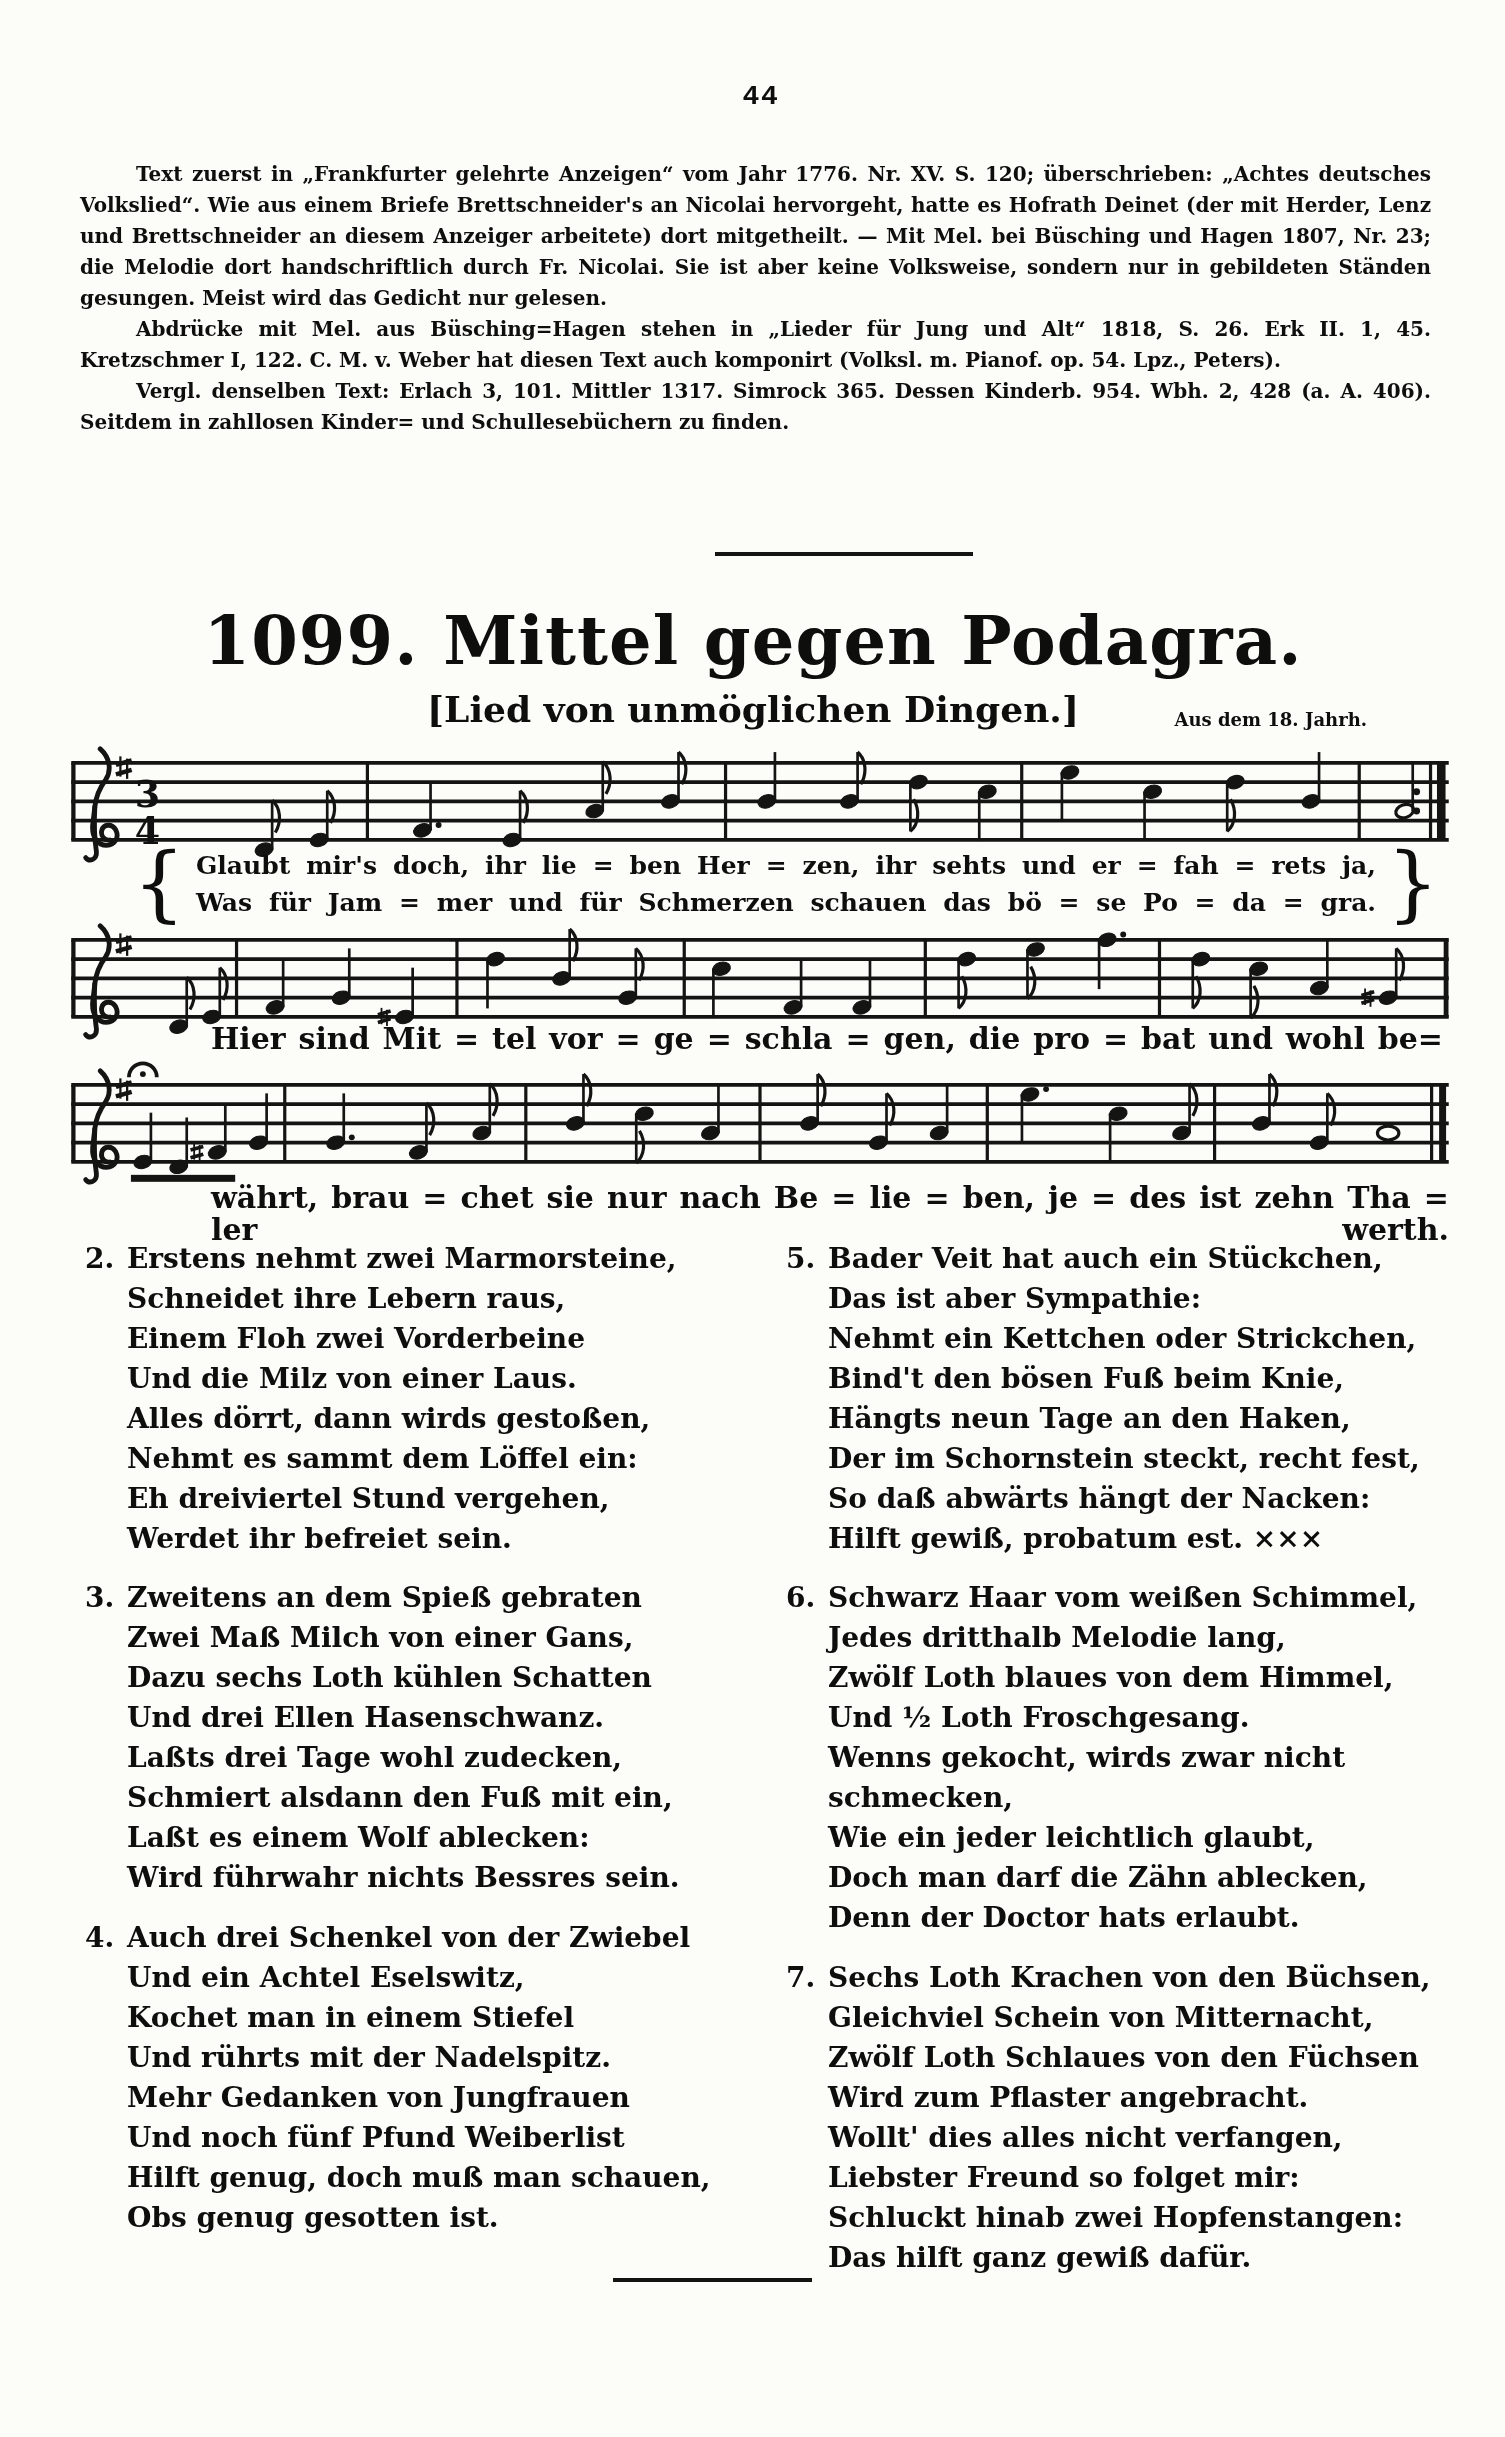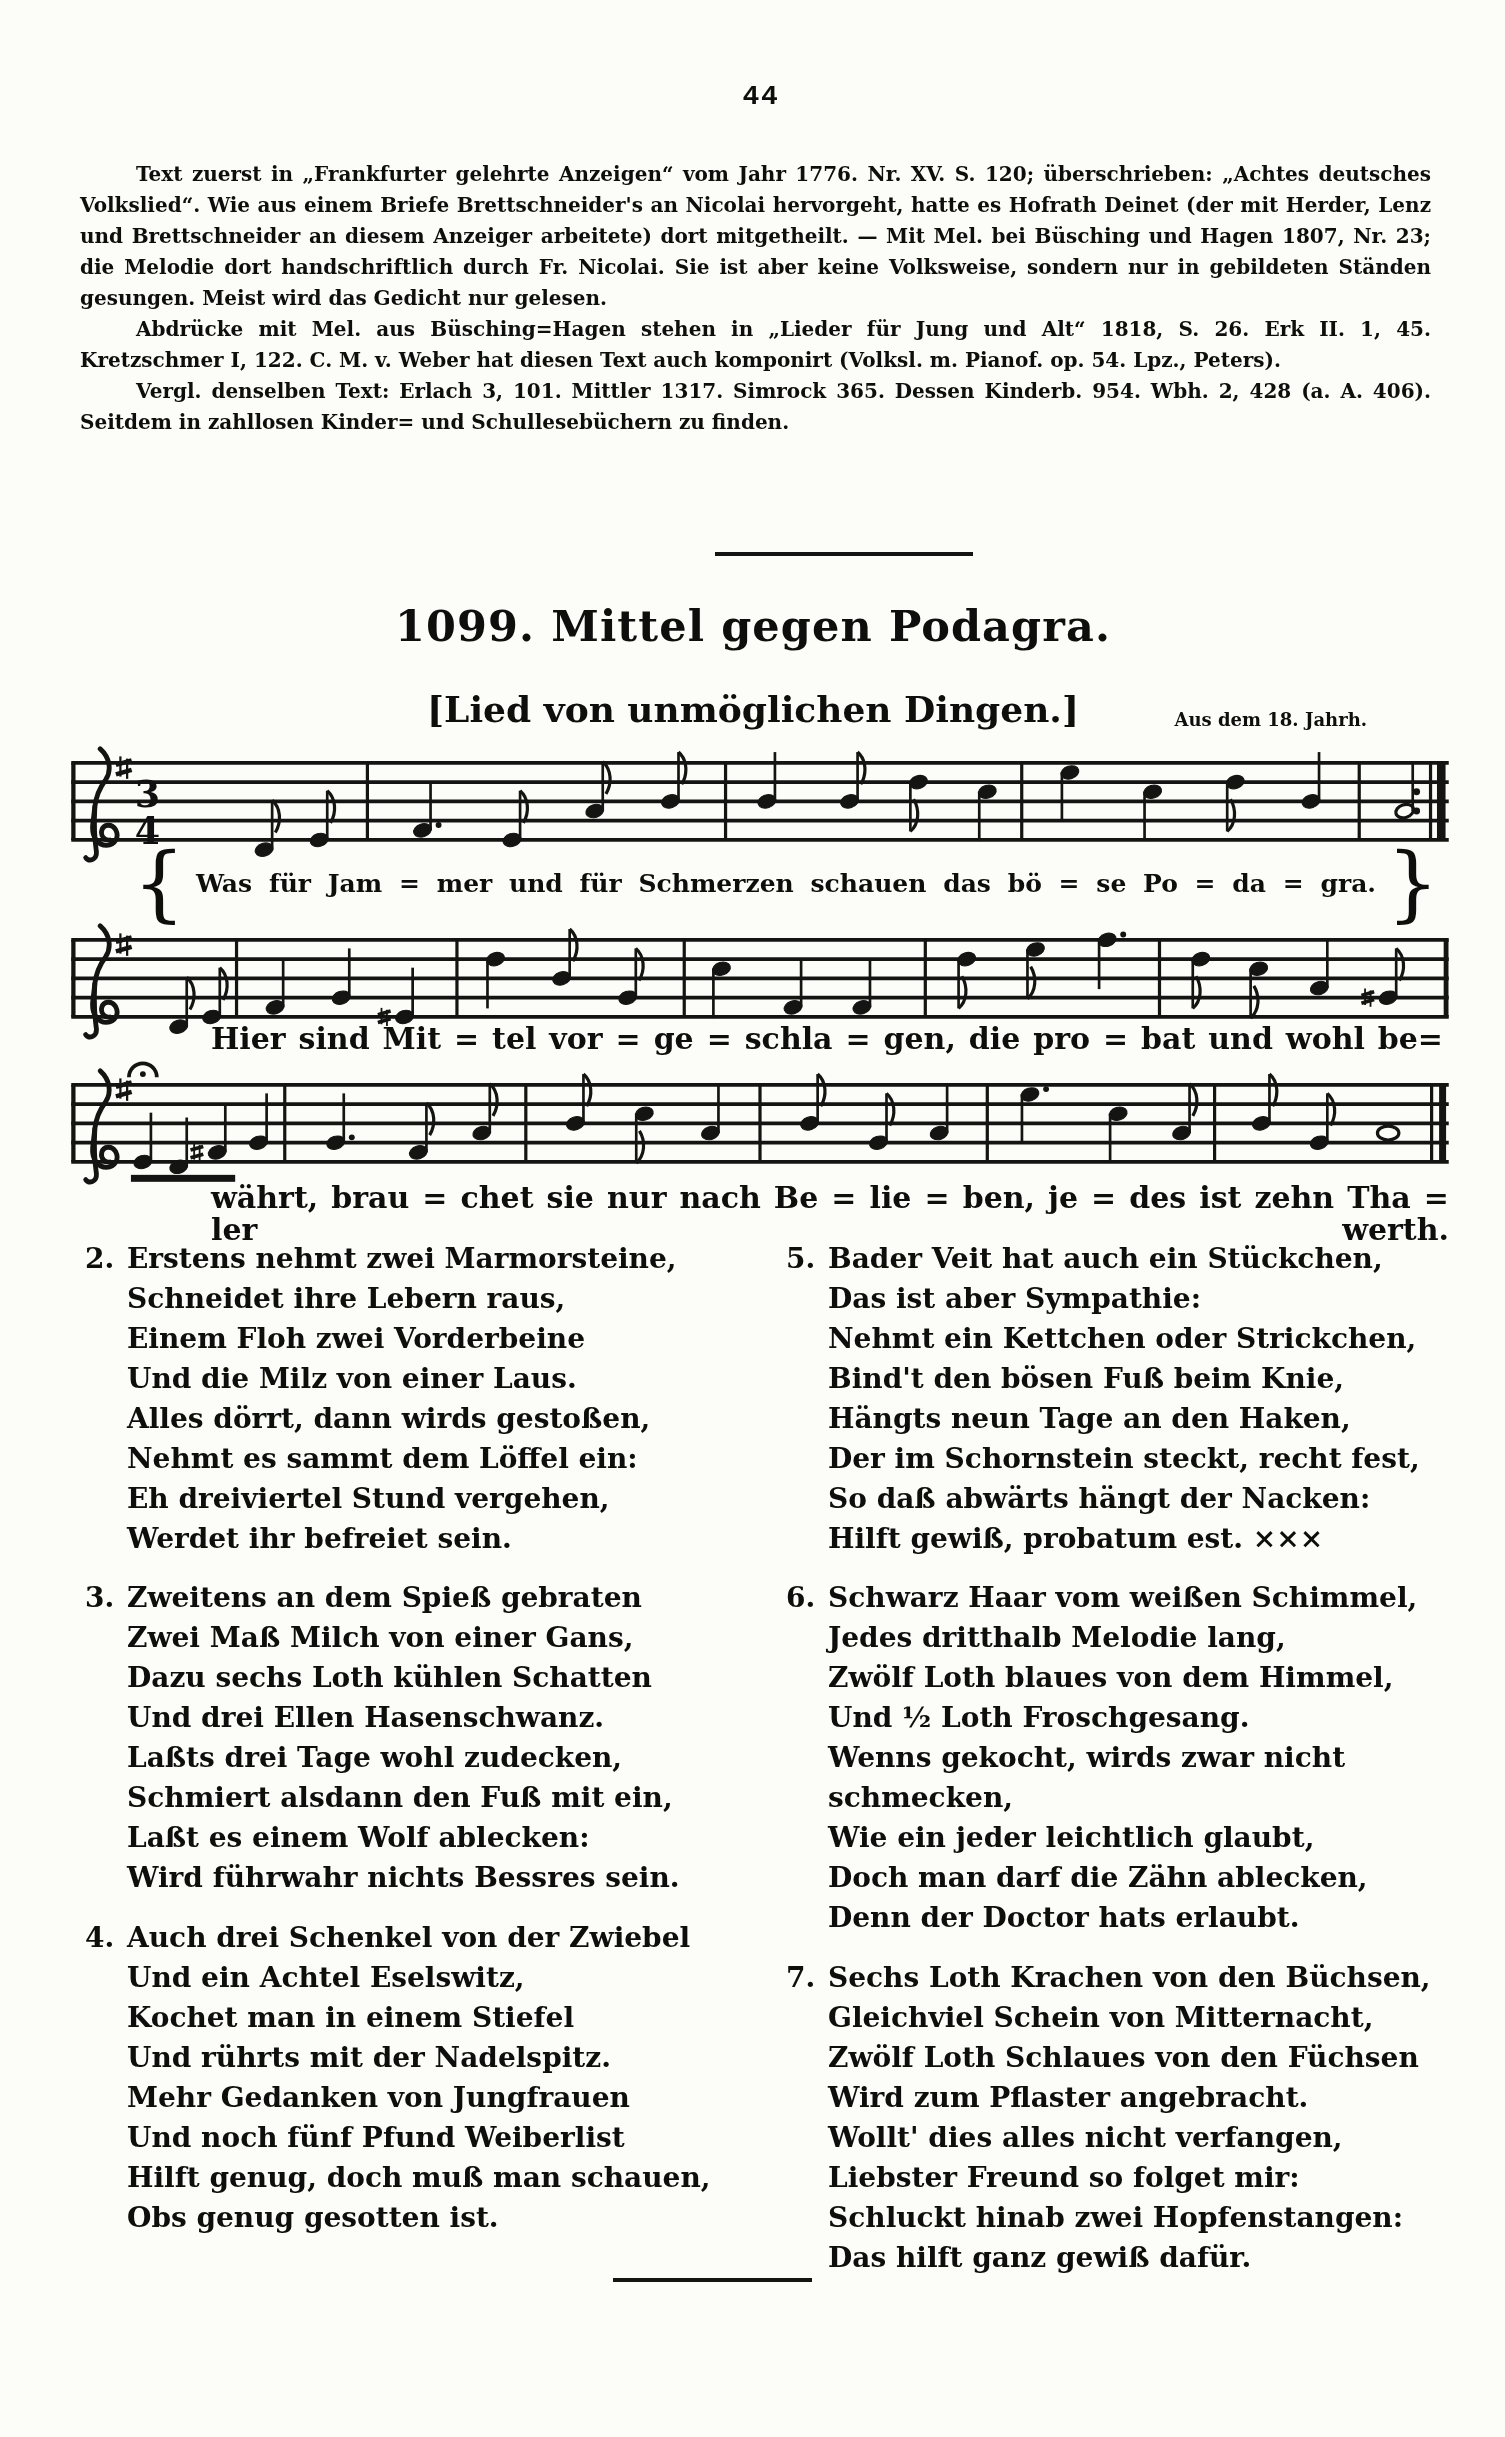--- a/index.html
+++ b/index.html
@@ -7,21 +7,21 @@
         font-family:"DejaVu Serif",serif;font-weight:bold;overflow:hidden;}
   .pagenum{position:absolute;top:81px;left:8px;width:100%;text-align:center;
            font-size:28px;letter-spacing:1.6px;font-family:Liberation Mono, monospace;}
   .header{position:absolute;top:159px;left:80px;width:1351px;font-size:20px;
           line-height:31px;text-align:justify;}
   .hp{margin:0;text-indent:56px;}
   .rule{position:absolute;background:#141412;}
   #hrule{top:552px;left:715px;width:258px;height:4.3px;}
   #brule{top:2278px;left:613px;width:199px;height:3.8px;}
   .title{position:absolute;top:601px;left:0;width:100%;text-align:center;
-         font-size:43px;letter-spacing:1.1px;}
+         font-size:67px;letter-spacing:1.1px;}
   .subtitle{position:absolute;top:688px;left:0;width:100%;text-align:center;font-size:36px;}
   .source{position:absolute;top:709px;right:139px;font-size:18px;}
   svg.staff{position:absolute;left:69px;width:1382px;height:134px;}
   #staff1{top:736px;} #staff2{top:913px;} #staff3{top:1058px;}
   .tsig{font-family:"DejaVu Serif",serif;font-weight:bold;font-size:68px;text-anchor:middle;fill:#111;}
   .v1lyr{position:absolute;top:846px;left:133px;width:1306px;display:flex;
          align-items:center;font-size:25px;}
   .brace{font-size:82px;font-weight:400;line-height:75px;}
   .v1lines{flex:1;margin:0 10.8px;}
   .lyr{text-align:justify;text-align-last:justify;line-height:37px;}
@@ -150,20 +150,21 @@
       </g>
       <circle cx="2510" cy="104" r="6.5" fill="#141412"></circle>
       <circle cx="2510" cy="140" r="6.5" fill="#141412"></circle>
       <line x1="2536" y1="50" x2="2536" y2="194" stroke="#141412" stroke-width="6"></line>
       <rect x="2548" y="49" width="16" height="146" fill="#141412"></rect>
     </svg>
 
   <div class="v1lyr">
     <span class="brace">{</span>
     <div class="v1lines">
+      <div class="lyr">Glaubt mir's doch, ihr lie = ben Her = zen, ihr sehts und er = fah = rets ja,</div>
       <div class="lyr">Was für Jam = mer und für Schmerzen schauen das bö = se Po = da = gra.</div>
     </div>
     <span class="brace">}</span>
   </div>
 
   <svg class="staff" id="staff2" viewBox="0 0 2570 250">
       <line x1="0" y1="50" x2="2570" y2="50" stroke="#141412" stroke-width="7"></line>
       <line x1="0" y1="86" x2="2570" y2="86" stroke="#141412" stroke-width="7"></line>
       <line x1="0" y1="122" x2="2570" y2="122" stroke="#141412" stroke-width="7"></line>
       <line x1="0" y1="158" x2="2570" y2="158" stroke="#141412" stroke-width="7"></line>

